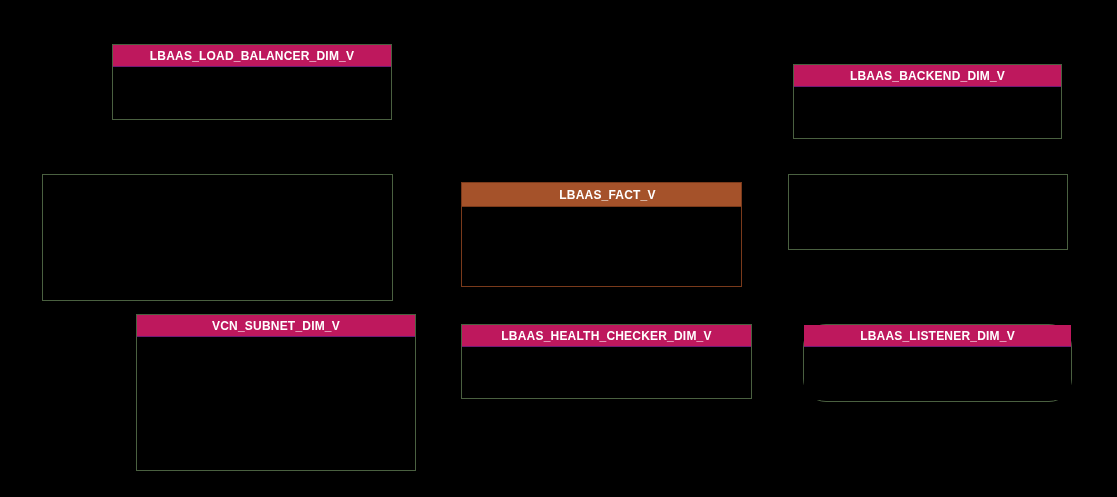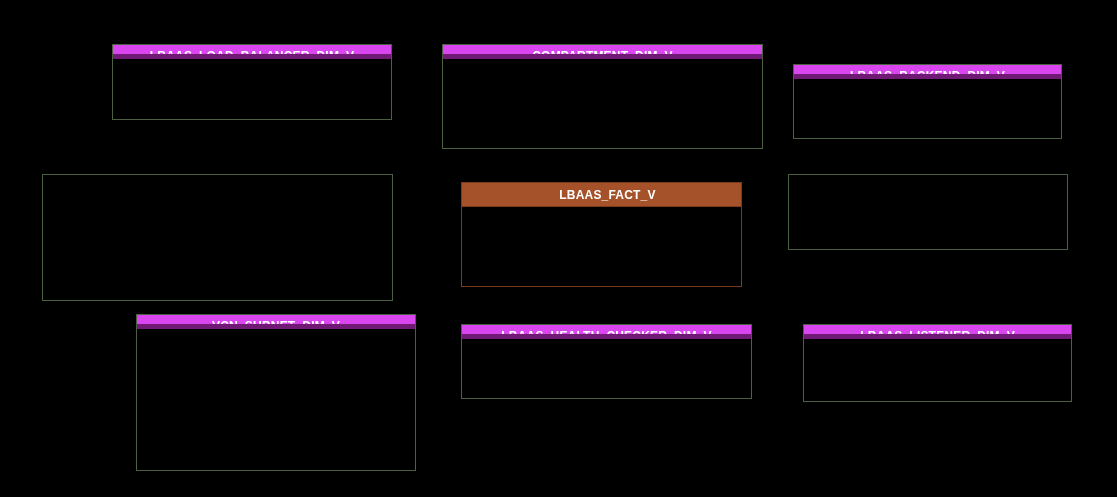--- a/index.html
+++ b/index.html
@@ -20,31 +20,31 @@
     box-sizing: border-box;
     background: #000000;
     border: 1px solid #4a6040;
   }
   .entity.fact {
     border: 1px solid #7a3a1b;
   }
   .entity-header {
     box-sizing: border-box;
     width: 100%;
-    background: #d946ef;
+    background: #be185d;
     color: #ffffff;
     font-size: 12px;
     font-weight: bold;
     text-align: center;
     letter-spacing: 0.2px;
     line-height: 22px;
-    height: 14px;
+    height: 22px;
     white-space: nowrap;
     overflow: hidden;
-    border-bottom: 5px solid #701a75;
+    border-bottom: 1px solid #701a75;
   }
   .entity.fact .entity-header {
     background: #a5522a;
     border-bottom: 1px solid #7a3a1b;
     height: 24px;
     line-height: 24px;
     padding-left: 12px;
   }
   .entity-body {
     width: 100%;
@@ -52,24 +52,20 @@
   }
 </style>
 </head>
 <body>
 
 <div id="canvas" style="background: rgb(0, 0, 0);">
 
 <div class="entity" style="left: 112px; top: 44px; width: 280px; height: 76px;">
       <div class="entity-header">LBAAS_LOAD_BALANCER_DIM_V</div>
       <div class="entity-body" style="height: 51px;"></div>
-    </div>
-    <div class="entity" style="left: 442px; top: 44px; width: 321px; height: 105px;">
-      <div class="entity-header">COMPARTMENT_DIM_V</div>
-      <div class="entity-body" style="height: 80px;"></div>
     </div>
     <div class="entity" style="left: 793px; top: 44px; width: 269px; height: 75px; margin-top: 20px;">
       <div class="entity-header">LBAAS_BACKEND_DIM_V</div>
       <div class="entity-body" style="height: 50px;"></div>
     </div>
     <div class="entity" style="left: 42px; top: 174px; width: 351px; height: 127px;">
       <div class="entity-body" style="height: 102px;"></div>
     </div>
     <div class="entity fact" style="left: 461px; top: 182px; width: 281px; height: 105px;">
       <div class="entity-header">LBAAS_FACT_V</div>
@@ -79,17 +75,17 @@
       <div class="entity-body" style="height: 51px;"></div>
     </div>
     <div class="entity" style="left: 112px; top: 314px; width: 280px; height: 157px; margin-left: 24px;">
       <div class="entity-header">VCN_SUBNET_DIM_V</div>
       <div class="entity-body" style="height: 132px;"></div>
     </div>
     <div class="entity" style="left: 461px; top: 324px; width: 291px; height: 75px;">
       <div class="entity-header">LBAAS_HEALTH_CHECKER_DIM_V</div>
       <div class="entity-body" style="height: 50px;"></div>
     </div>
-    <div class="entity" style="left: 803px; top: 324px; width: 269px; height: 78px;">
+    <div class="entity" style="left: 803px; top: 324px; width: 269px; height: 78px; border-radius: 23px;">
       <div class="entity-header">LBAAS_LISTENER_DIM_V</div>
       <div class="entity-body" style="height: 53px;"></div>
     </div>
   </div>
 
 </body></html>

